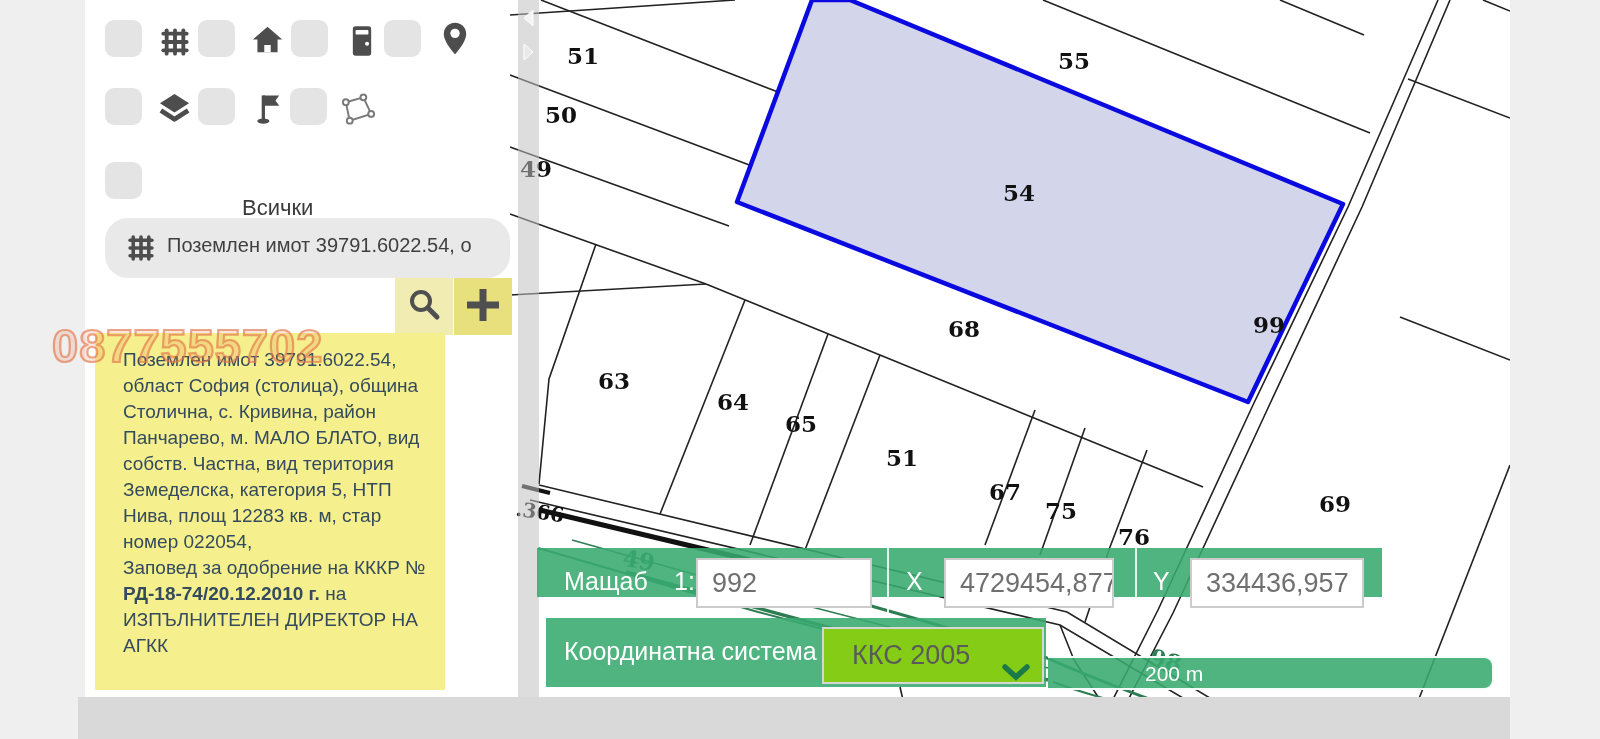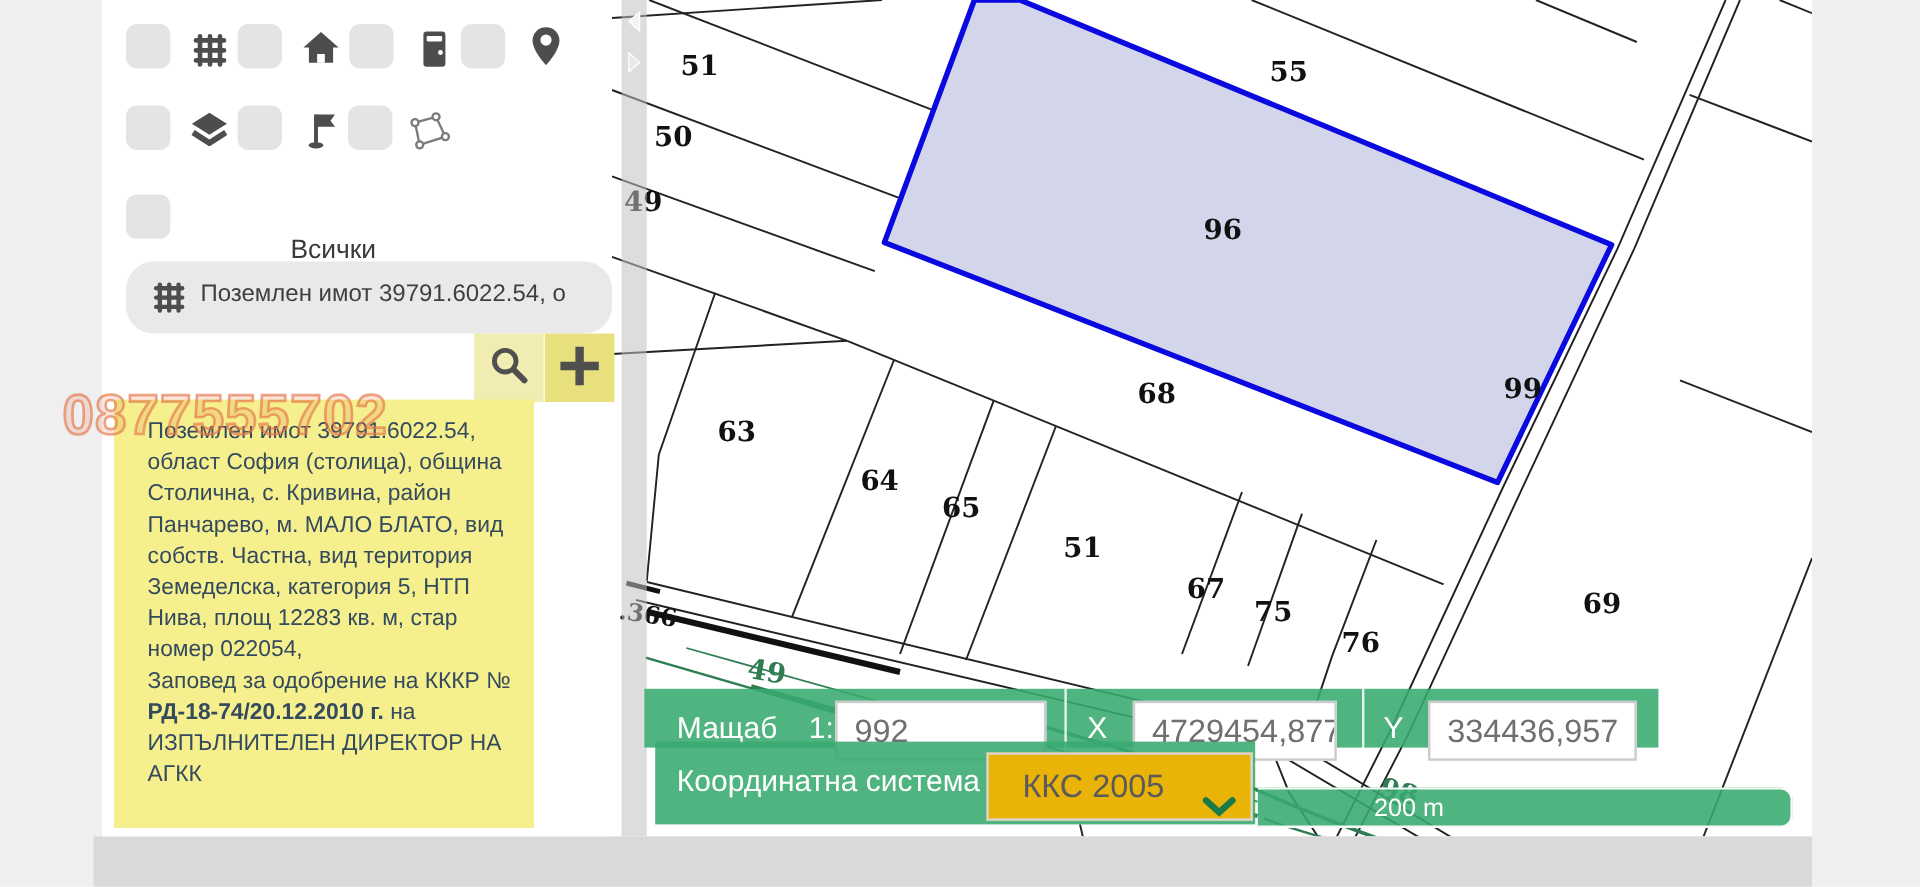--- a/index.html
+++ b/index.html
@@ -13,27 +13,27 @@
   #map svg.mapsvg{position:absolute;left:0;top:0;}
   #map-labels span{position:absolute;font-family:"DejaVu Serif","Liberation Serif",serif;
       font-weight:700;font-size:23px;color:#111;white-space:nowrap;}
   #map-labels span.green{color:#2f7d52;}
   #map-labels span.small{font-size:20px;}
   #collapse-strip{left:10px;top:0;width:21px;height:697px;background:rgba(193,193,193,0.55);}
   .strip-arrow{position:absolute;left:2px;width:17px;height:20px;}
 
   
   .gbar{background:rgba(56,170,112,0.88);}
-  #row1{left:537px;top:574px;width:845px;height:49px;}
+  #row1{left:537px;top:548px;width:845px;height:49px;}
   #row2{left:546px;top:618px;width:500px;height:69px;}
   .glabel{position:absolute;color:#ffffff;font-size:25px;top:19px;white-space:nowrap;}
   .gdivider{position:absolute;top:0;width:2px;height:69px;background:rgba(255,255,255,0.85);}
   .ginput{position:absolute;top:10px;height:50px;background:#ffffff;border:2px solid #cccccc;
       color:#6f6f6f;font-size:27px;font-family:"Liberation Sans",sans-serif;padding:0 0 0 14px;box-sizing:border-box;}
-  #crs-box{left:822px;top:627px;width:222px;height:57px;background:#eab308;border:2px solid #d6d6d6;
+  #crs-box{left:822px;top:627px;width:222px;height:57px;background:#84cc16;border:2px solid #d6d6d6;
       box-sizing:border-box;color:#5a5a5a;font-size:27px;line-height:53px;padding-left:28px;}
   #crs-chevron{position:absolute;right:12px;bottom:0px;}
   #scalebar{left:1048px;top:656px;width:446px;height:34px;background:rgba(56,170,112,0.88);
       border:2px solid rgba(255,255,255,0.95);border-left:none;border-radius:0 10px 10px 0;
       color:#ffffff;font-size:21px;line-height:32px;padding-left:97px;box-sizing:border-box;}
 
   #bottombar{left:78px;top:697px;width:1432px;height:42px;background:#d9d9d9;}
 
   
   #sidebar{left:85px;top:0;width:425px;height:697px;background:#ffffff;}
@@ -99,23 +99,23 @@
         <path d="M342,600 C420,622 500,645 539,658 C610,690 680,712 748,739" stroke-width="3"></path>
         <path d="M545,682 C615,708 695,720 780,739" stroke-width="2"></path>
       </g>
     </svg>
 
     <div id="map-labels">
         <span style="left: 75px; top: 55px; transform: translate(-50%, -50%);">51</span>
         <span style="left: 53px; top: 114px; transform: translate(-50%, -50%);">50</span>
         <span style="left: 28px; top: 168px; transform: translate(-50%, -50%);">49</span>
         <span style="left: 566px; top: 60px; transform: translate(-50%, -50%);">55</span>
-        <span style="left: 511px; top: 192px; transform: translate(-50%, -50%);">96</span>
+        <span style="left: 511px; top: 192px; transform: translate(-50%, -50%);">54</span>
         <span style="left: 456px; top: 328px; transform: translate(-50%, -50%);">68</span>
-        <span style="left: 106px; top: 360px; transform: translate(-50%, -50%); text-align: right;">63</span>
+        <span style="left: 106px; top: 380px; transform: translate(-50%, -50%); text-align: right;">63</span>
         <span style="left: 225px; top: 401px; transform: translate(-50%, -50%);">64</span>
         <span style="left: 293px; top: 423px; transform: translate(-50%, -50%);">65</span>
         <span style="left: 394px; top: 457px; transform: translate(-50%, -50%);">51</span>
         <span style="left: 497px; top: 491px; transform: translate(-50%, -50%);">67</span>
         <span style="left: 553px; top: 510px; transform: translate(-50%, -50%);">75</span>
         <span style="left: 626px; top: 536px; transform: translate(-50%, -50%);">76</span>
         <span style="left: 827px; top: 503px; transform: translate(-50%, -50%);">69</span>
         <span style="left: 761px; top: 324px; transform: translate(-50%, -50%);">99</span>
         <span class="small" style="left: 32px; top: 512px; transform: translate(-50%, -50%) rotate(8deg);">.366</span>
         <span class="green " style="left: 131px; top: 560px; transform: translate(-50%, -50%) rotate(10deg);">49</span>

